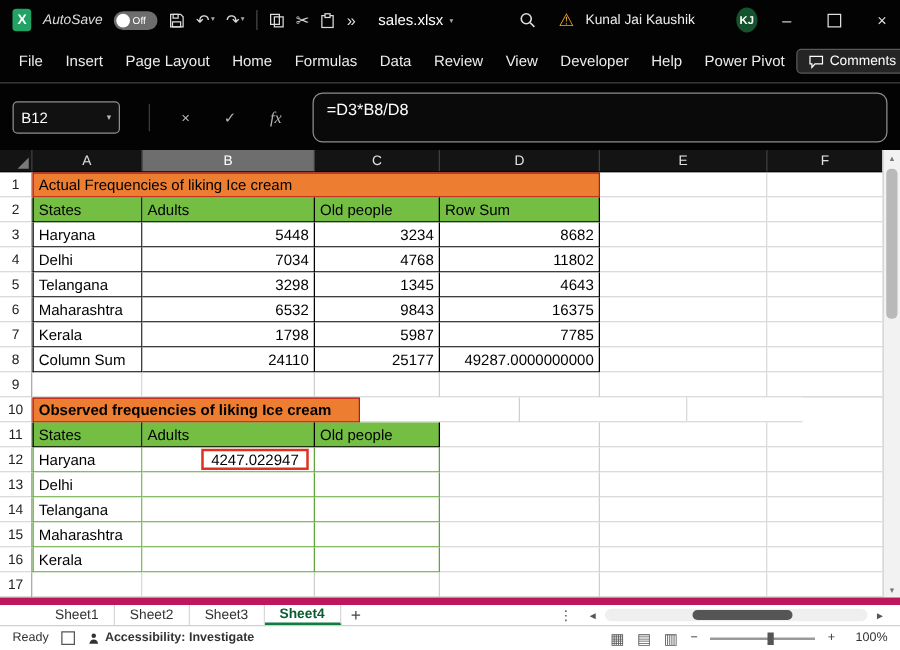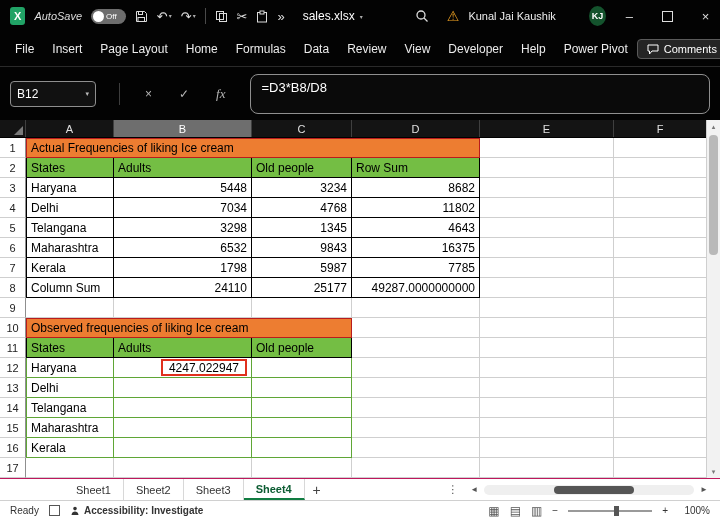--- a/index.html
+++ b/index.html
@@ -70,31 +70,31 @@
      white-space:nowrap;background:#fff;}
   .wA{width:88px;}.wB{width:138px;}.wC{width:100px;}.wD{width:128px;}.wE{width:134px;}
   .wF{width:92px;border-right:none;}
   .n{justify-content:flex-end;}
   .k{border-right:1px solid #000;border-bottom:1px solid #000;}
   .kl{border-left:1px solid #000;}
   .g{border-right:1px solid #5FA636;border-bottom:1px solid #5FA636;}
   .gl{border-left:1px solid #5FA636;}
   .gh{background:#74BE44;}
   .ob{width:454px;background:#ED7D31;border:1px solid #b91c1c;}
-  .ob2{width:326px;}
+  .ob2{width:262px;font-weight:bold;}
   .redbox{display:flex;align-items:center;border:2px solid #E0301E;height:17px;padding:0 6px;
           box-sizing:border-box;}
   .vscroll{width:14px;background:#f2f2f2;border-left:1px solid #cfcfcf;display:flex;
            flex-direction:column;align-items:center;box-sizing:border-box;}
   .varr{font-size:7px;color:#777;height:13px;display:flex;align-items:center;justify-content:center;}
   .vthumb{width:9px;height:120px;background:#b9b9b9;border-radius:4px;margin-top:2px;}
 
   
-  .tabbar{height:22px;min-height:22px;background:#fff;border-top:1px solid #be185d;display:flex;
-          align-items:stretch;padding-left:64px;box-sizing:border-box;justify-content:center;}
+  .tabbar{height:22px;min-height:22px;background:#fff;border-top:6px solid #be185d;display:flex;
+          align-items:stretch;padding-left:32px;box-sizing:border-box;justify-content:center;}
   .stab{display:flex;align-items:center;padding:0 12px;font-size:11px;color:#333;
         border-right:1px solid #d8d8d8;box-sizing:border-box;}
   .stab.active{font-weight:bold;color:#0c5c32;border-bottom:2px solid #107C41;}
   .addbtn{display:flex;align-items:center;justify-content:center;width:24px;font-size:14px;color:#444;}
   .kebab{display:flex;align-items:center;font-size:11px;color:#555;padding:0 8px;}
   .harrow{display:flex;align-items:center;font-size:8px;color:#555;padding:0 4px;}
   .htrack{align-self:center;width:210px;height:10px;background:#efefef;border-radius:5px;
           position:relative;margin:0 2px;}
   .hthumb{position:absolute;left:70px;top:1px;width:80px;height:8px;border-radius:4px;background:#555;}
   .tab-end{width:8px;}

